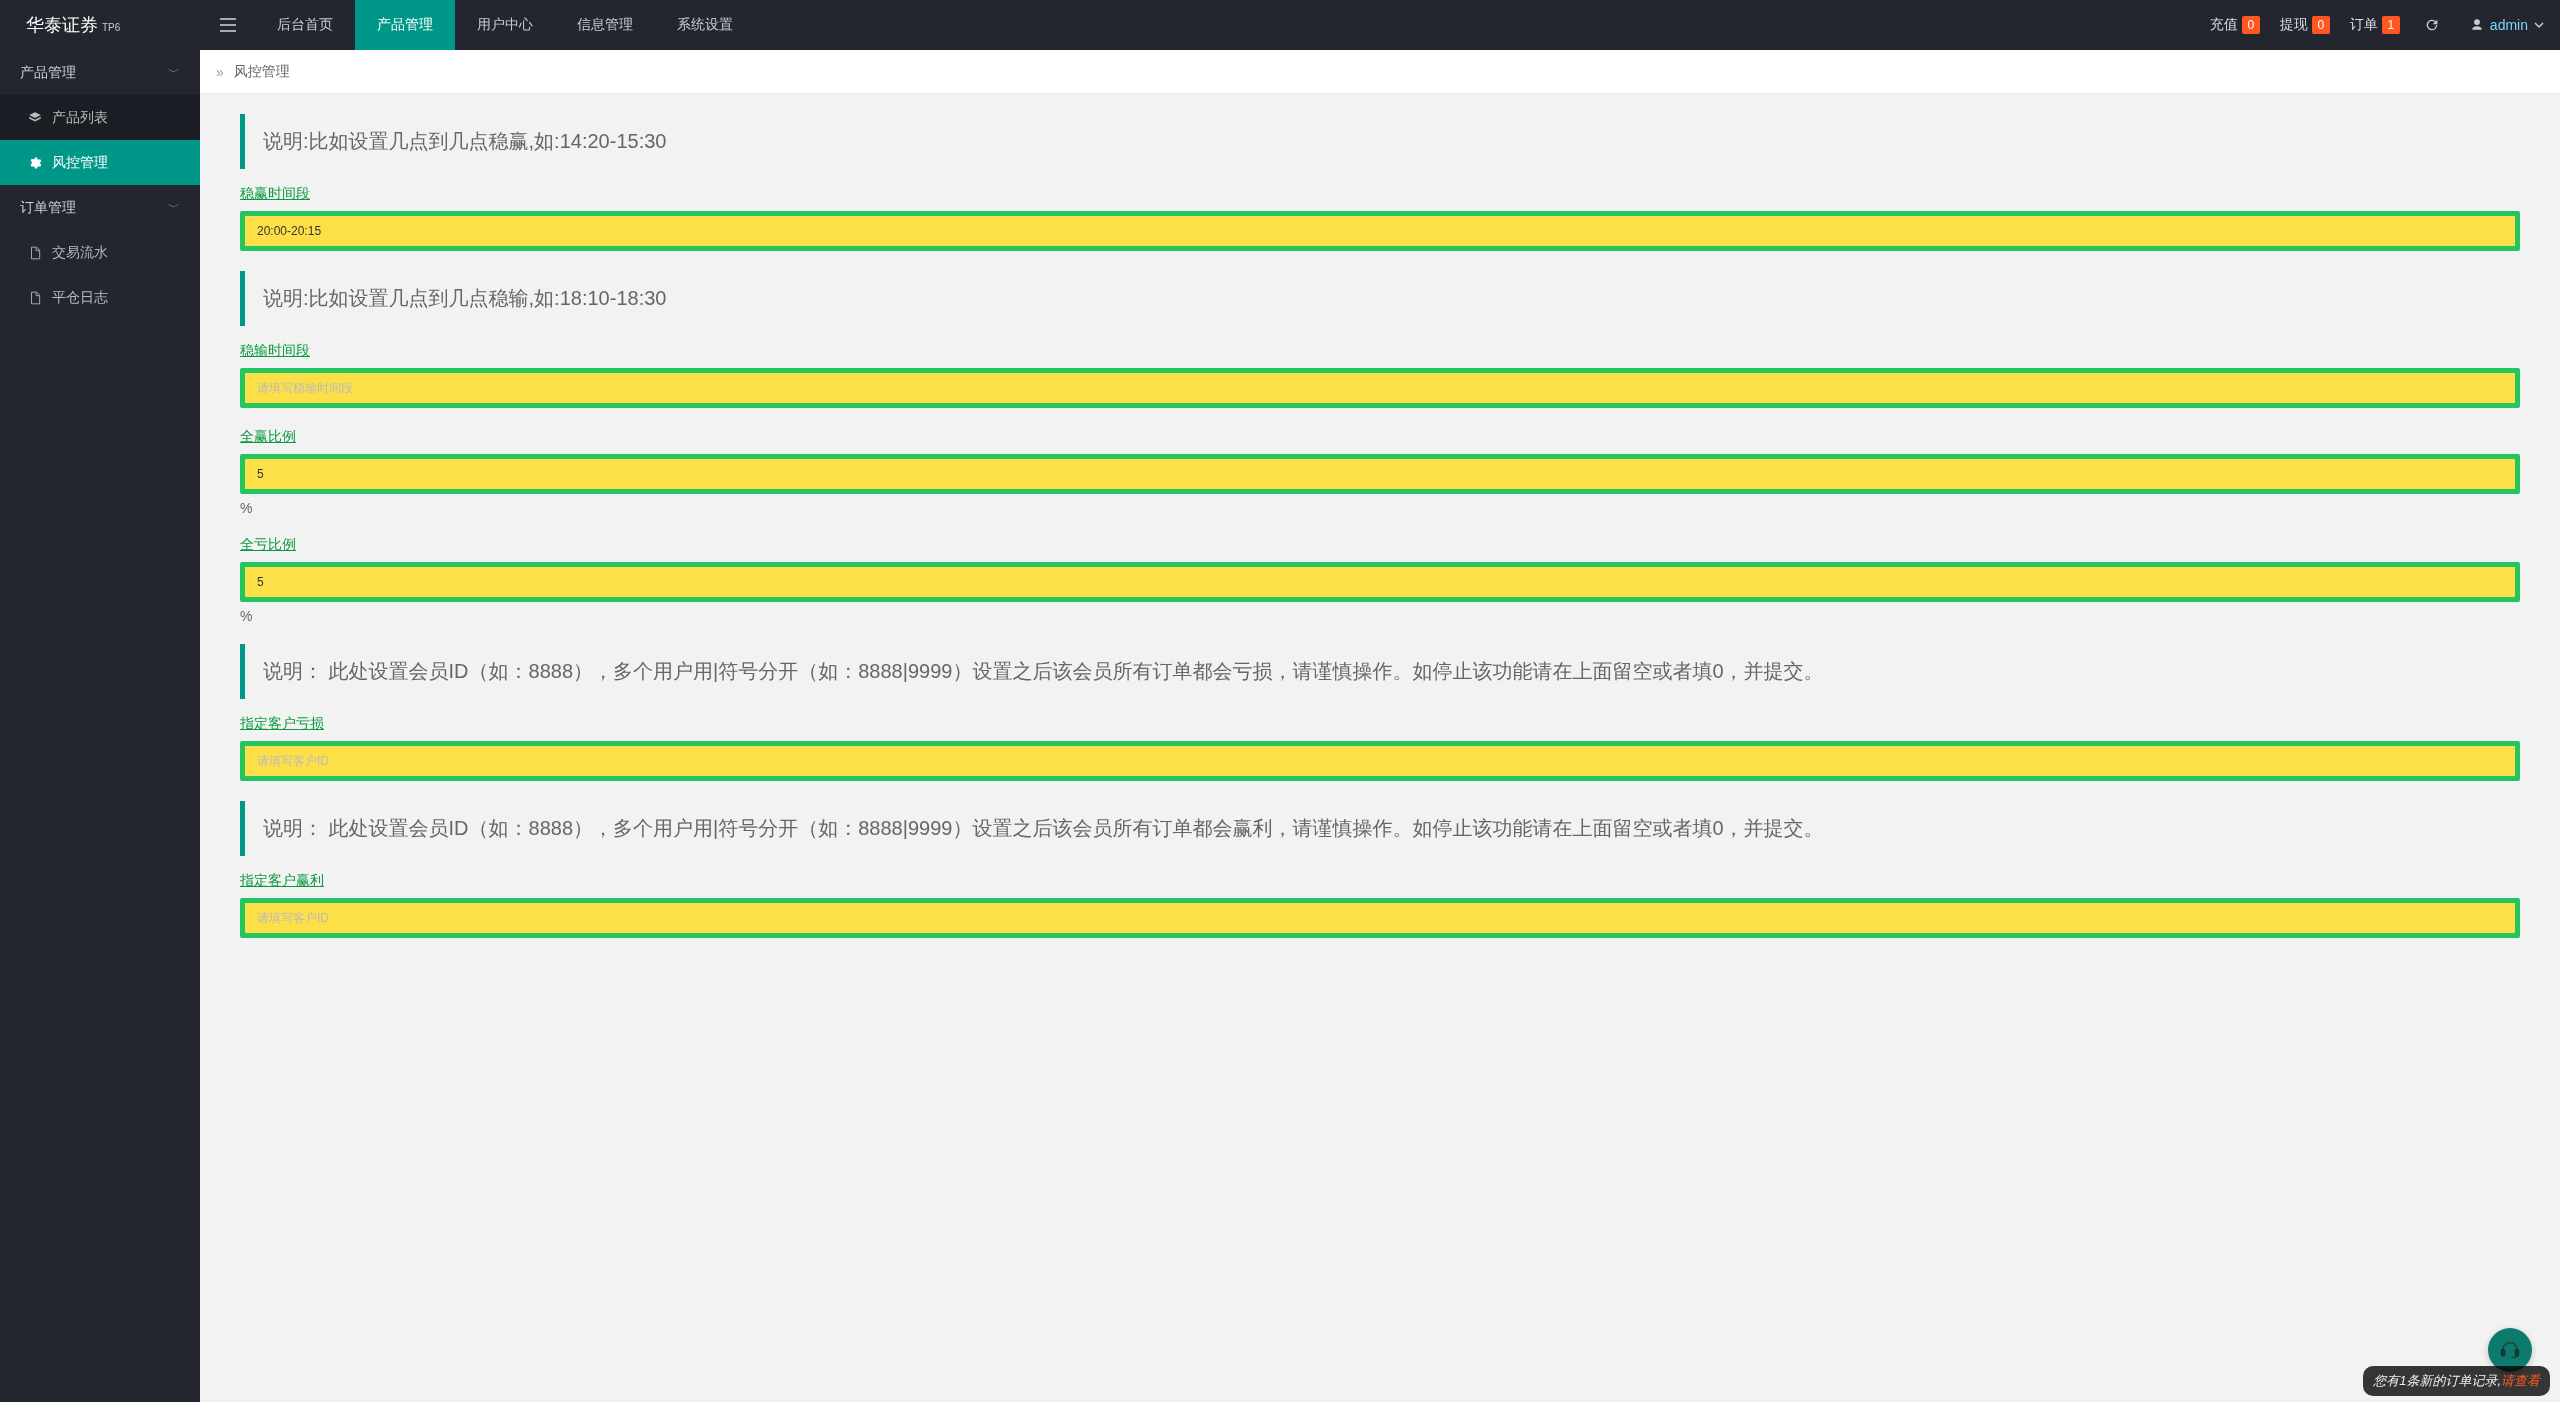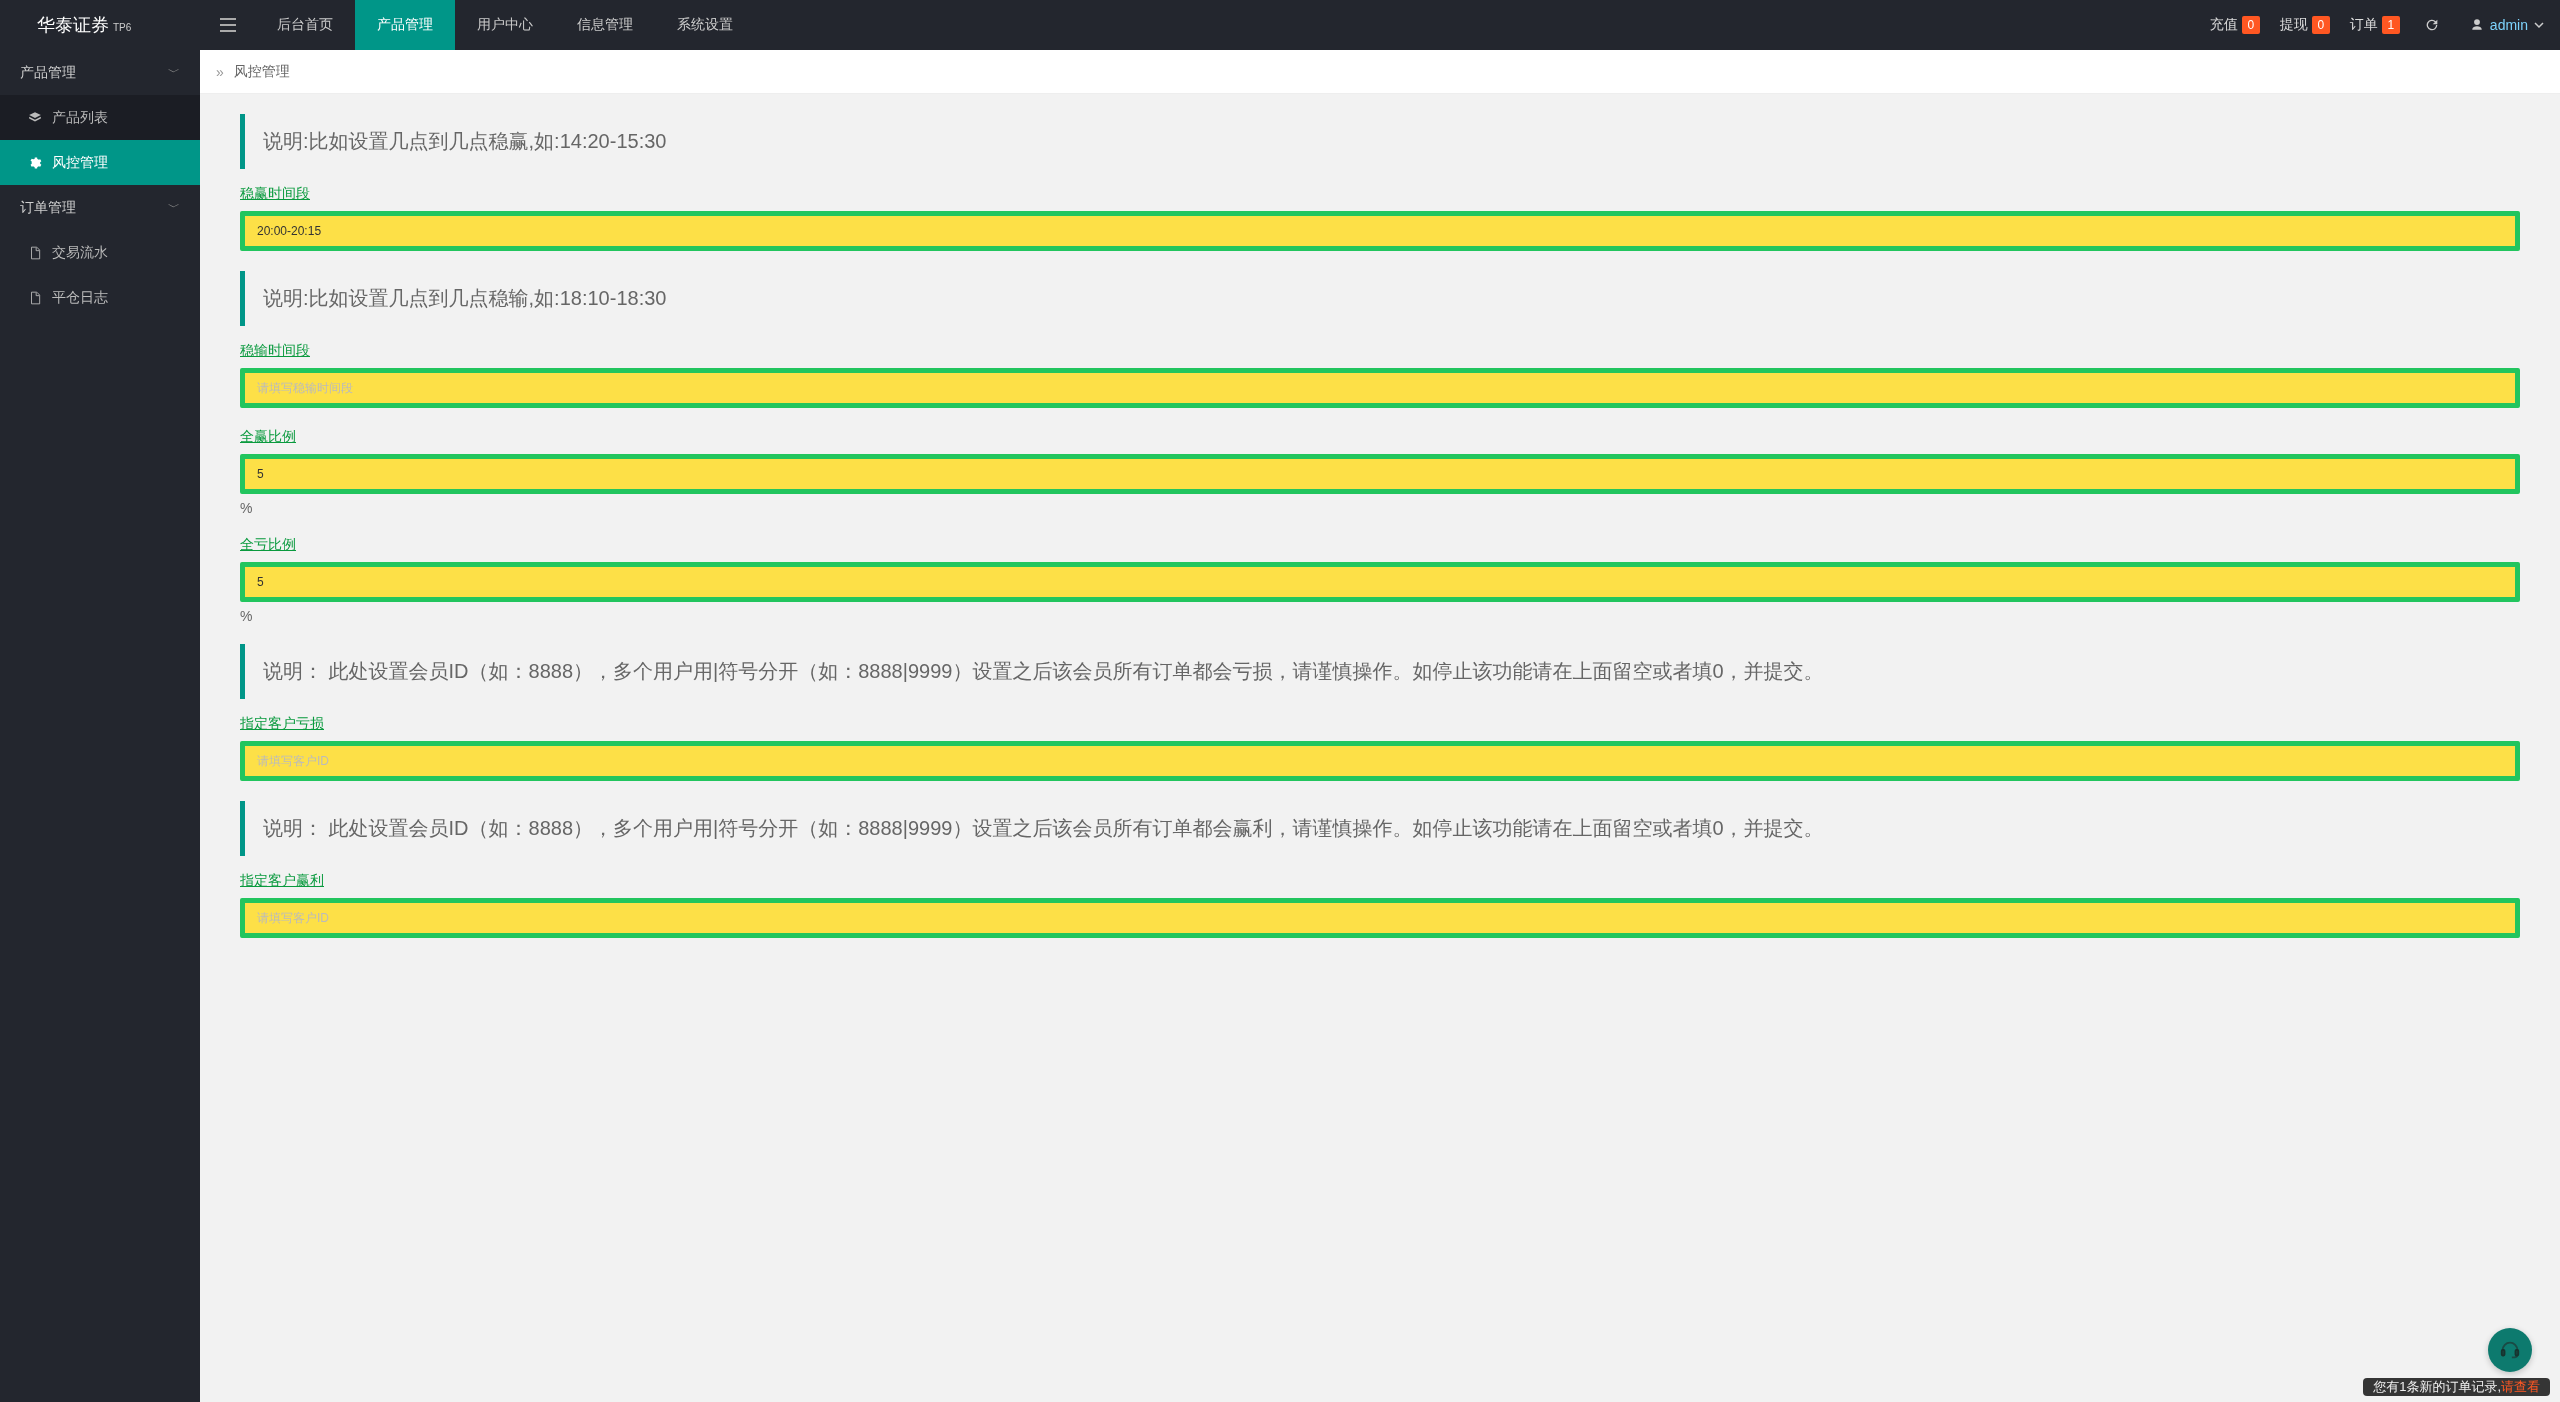--- a/index.html
+++ b/index.html
@@ -25,21 +25,21 @@
       height: 50px;
       background: #23262e;
       color: #e5e5e5;
       align-items: center;
       flex-shrink: 0;
     }
     .logo {
       width: 200px;
       display: flex;
       align-items: baseline;
-      padding-left: 37px;
+      padding-left: 26px;
       font-size: 18px;
       color: #fff;
     }
     .logo-sup {
       font-size: 10px;
       margin-left: 4px;
       color: #ccc;
     }
     .hamburger {
       width: 55px;
@@ -242,22 +242,23 @@
       stroke-width: 2;
     }
     
     .toast {
       position: fixed;
       right: 10px;
       bottom: 6px;
       background: rgba(0,0,0,0.78);
       color: #eee;
       font-size: 13px;
-      padding: 0 10px;
-      border-radius: 4px;
+      padding: 6px 10px;
+      border-radius: 10px;
+      font-style: italic;
     }
     .toast .link {
       color: #FF5722;
       cursor: pointer;
     }
     .icon {
       display: inline-flex;
       width: 14px;
       height: 14px;
       align-items: center;

